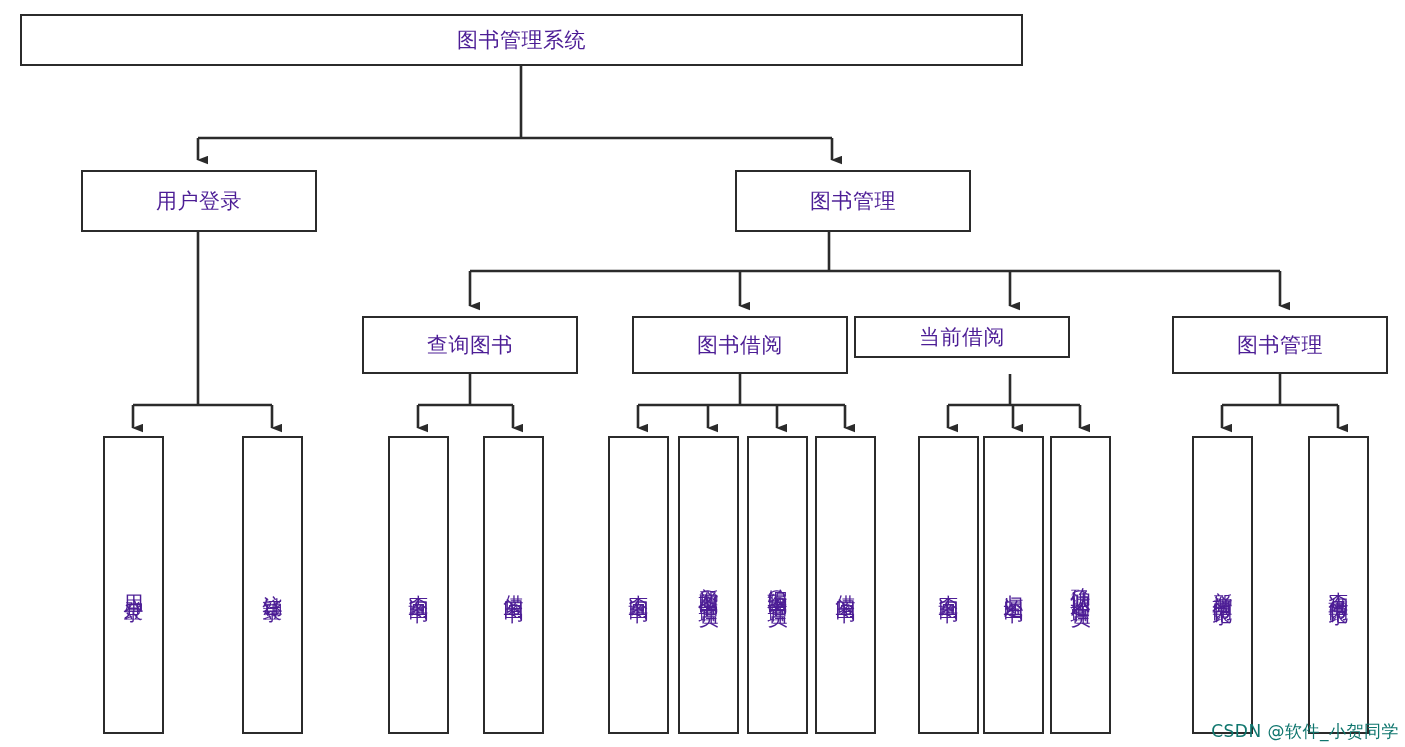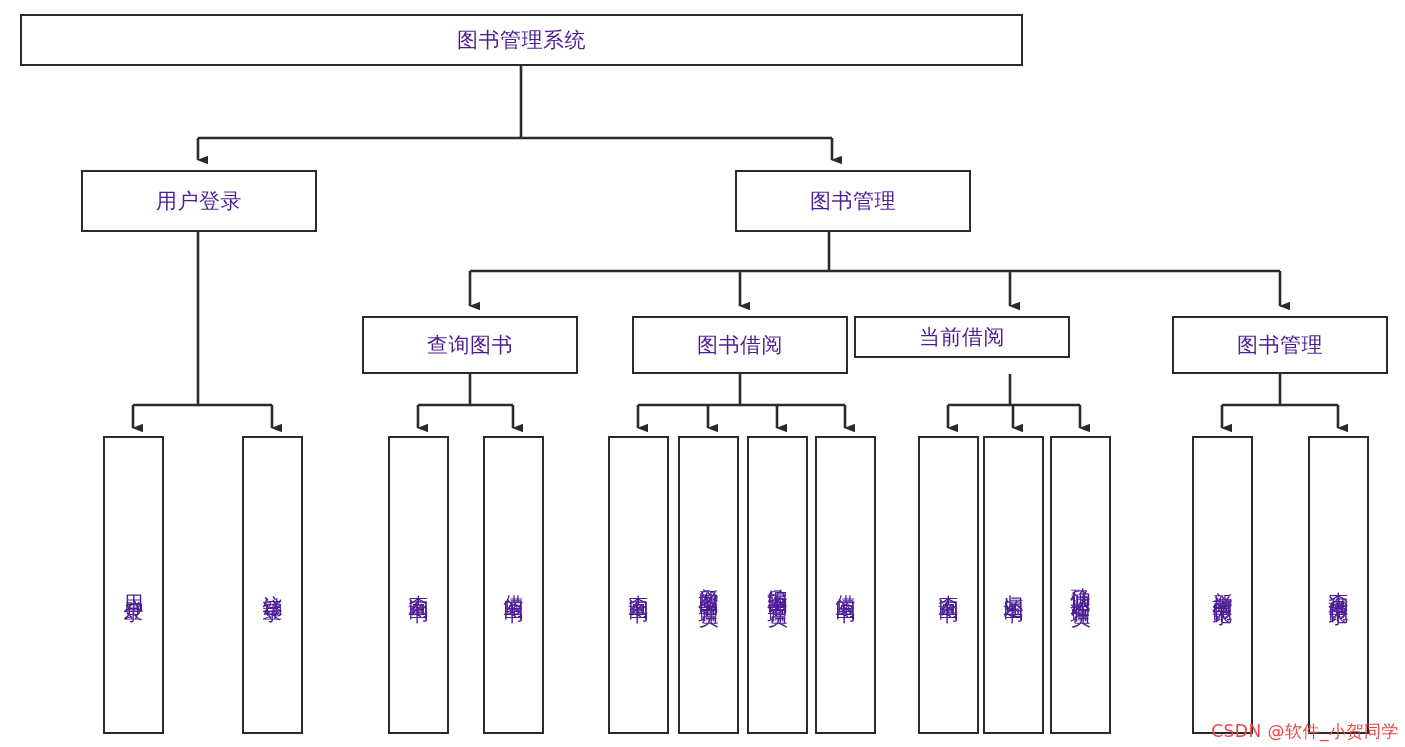--- a/index.html
+++ b/index.html
@@ -56,21 +56,21 @@
     text-orientation: upright;
     font-size: 20px;
     letter-spacing: 3px;
     line-height: 1.05;
   }
   #watermark {
     position: absolute;
     right: 6px;
     bottom: 4px;
     font-size: 17px;
-    color: #ef4444;
+    color: #0f766e;
     letter-spacing: 0.5px;
     white-space: nowrap;
     font-family: "DejaVu Sans", "Liberation Sans", sans-serif;
   }
 </style>
 </head>
 <body>
 
 <div id="diagram-root">
 

